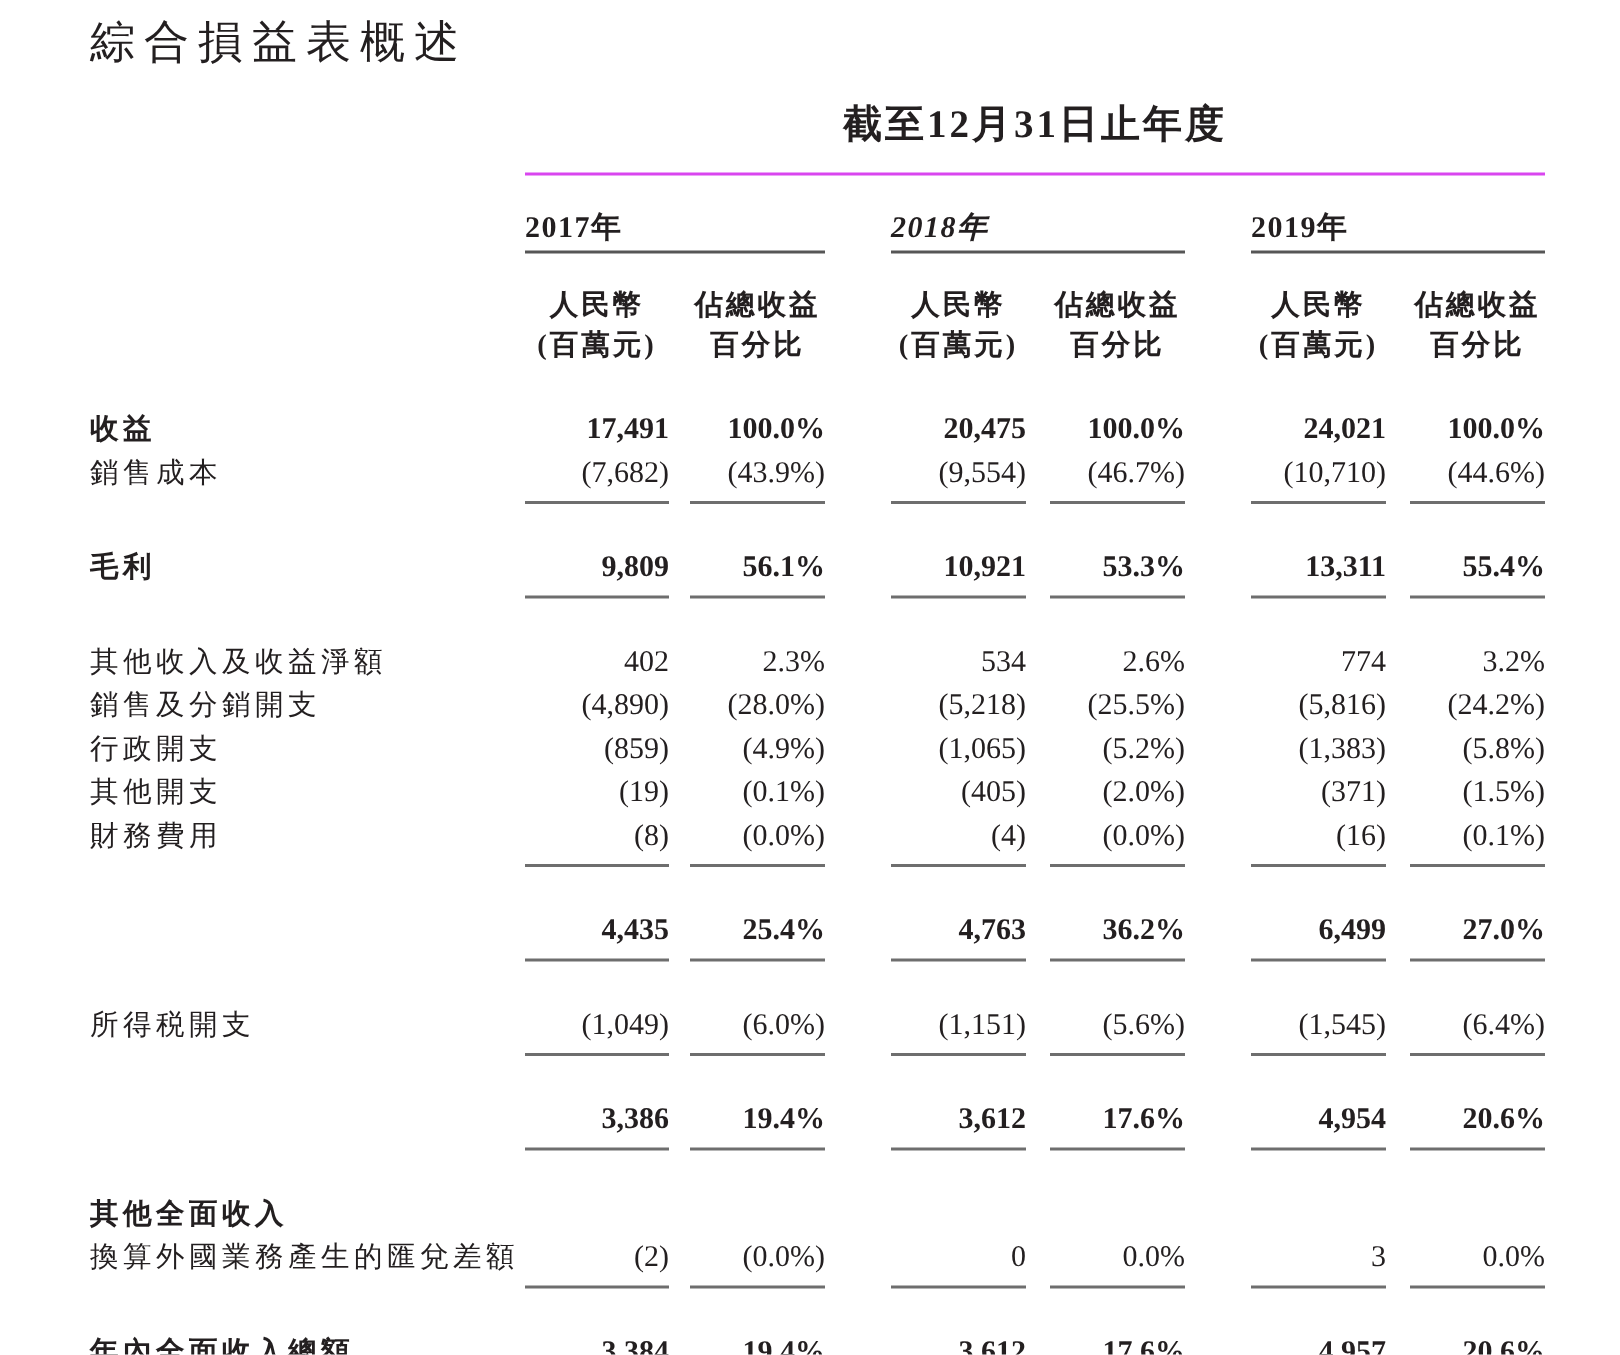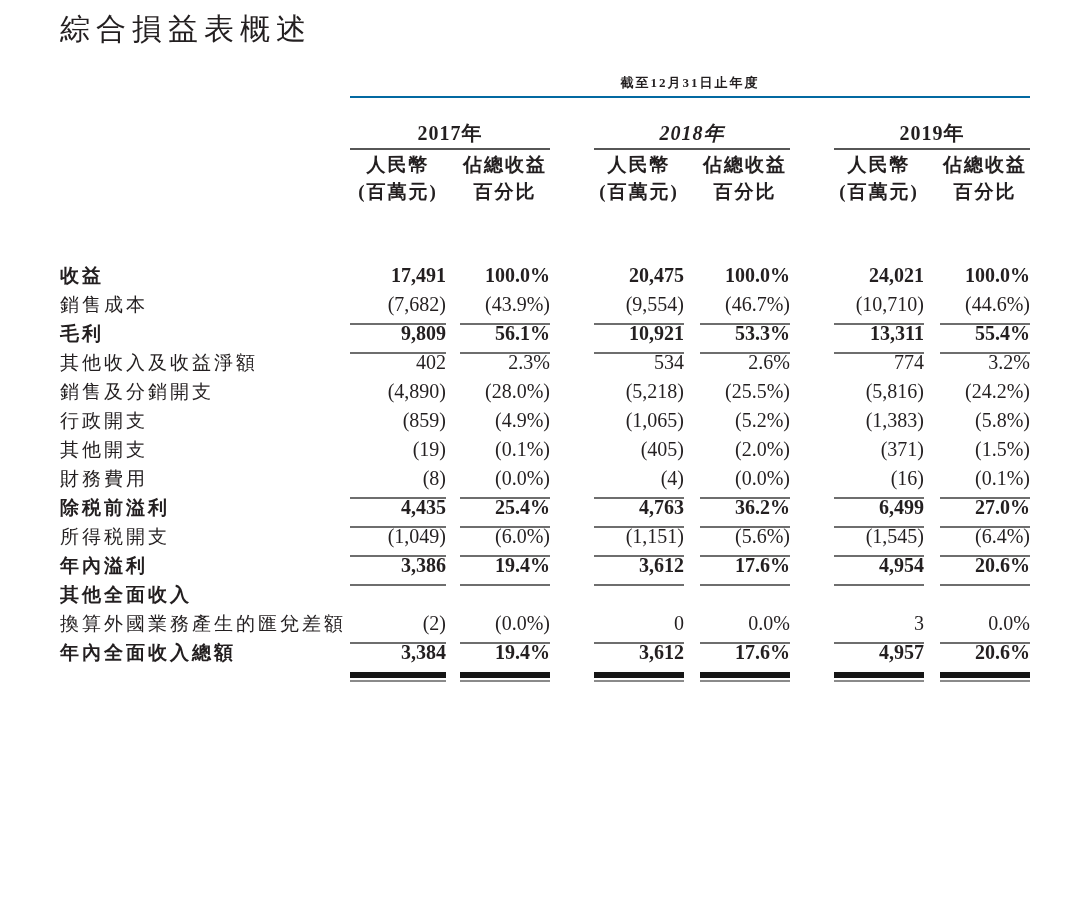--- a/index.html
+++ b/index.html
@@ -26,44 +26,44 @@
 
   .lbl { grid-column: 1; font-size: 19px; letter-spacing: 3px; white-space: nowrap; }
   .c1 { grid-column: 2; } .c2 { grid-column: 4; }
   .c3 { grid-column: 6; } .c4 { grid-column: 8; }
   .c5 { grid-column: 10; } .c6 { grid-column: 12; }
   .val { text-align: right; position: relative; }
 
   .head-period { margin-top: 30px; }
   .period-cell {
     grid-column: 2 / 13; text-align: center;
-    font-weight: bold; font-size: 13px; letter-spacing: 2px;
-    line-height: 22px; padding-bottom: 2px;
-    border-bottom: 2px solid #0369a1;
+    font-weight: bold; font-size: 26px; letter-spacing: 2px;
+    line-height: 22px; padding-bottom: 21px;
+    border-bottom: 2px solid #d946ef;
     white-space: nowrap;
   }
 
   .head-years { margin-top: 7px; }
   .ycell {
-    text-align: center; font-weight: bold; font-size: 20px;
+    font-weight: bold; font-size: 20px;
     letter-spacing: 1px; line-height: 22px; padding-bottom: 4px;
     border-bottom: 2px solid #565656;
   }
   .y1 { grid-column: 2 / 5; } .y2 { grid-column: 6 / 9; font-style: italic; } .y3 { grid-column: 10 / 13; margin-top: 17px; }
 
-  .head-sub { margin-top: 1px; font-family: Liberation Serif, serif; }
+  .head-sub { margin-top: 21px; font-family: Liberation Serif, serif; }
   .sub {
     text-align: center; font-weight: bold;
     font-size: 19px; letter-spacing: 2px; line-height: 27px;
     white-space: nowrap;
   }
 
   .data { font-size: 20px; line-height: 29px; }
-  .data.first { margin-top: 56px; }
-  .data.gap { }
+  .data.first { margin-top: 28px; }
+  .data.gap { margin-top: 34px; }
   .emph { font-weight: bold; }
 
   
   .ru .val::after {
     content: ""; position: absolute; left: 0; right: 0;
     bottom: -6px; height: 2px; background: #6e6e6e;
   }
   
   .rd .val::after {
     content: ""; position: absolute; left: 0; right: 0;
@@ -194,41 +194,39 @@
       <div class="lbl">財務費用</div>
       <div class="val c1">(8)</div>
       <div class="val c2">(0.0%)</div>
       <div class="val c3">(4)</div>
       <div class="val c4">(0.0%)</div>
       <div class="val c5">(16)</div>
       <div class="val c6">(0.1%)</div>
     </div>
 
     <div class="trow data gap emph ru">
-      <div class="lbl">除税前溢利</div>
       <div class="val c1">4,435</div>
       <div class="val c2">25.4%</div>
       <div class="val c3">4,763</div>
       <div class="val c4">36.2%</div>
       <div class="val c5">6,499</div>
       <div class="val c6">27.0%</div>
     </div>
 
     <div class="trow data gap ru">
       <div class="lbl">所得税開支</div>
       <div class="val c1">(1,049)</div>
       <div class="val c2">(6.0%)</div>
       <div class="val c3">(1,151)</div>
       <div class="val c4">(5.6%)</div>
       <div class="val c5">(1,545)</div>
       <div class="val c6">(6.4%)</div>
     </div>
 
     <div class="trow data gap emph ru">
-      <div class="lbl">年內溢利</div>
       <div class="val c1">3,386</div>
       <div class="val c2">19.4%</div>
       <div class="val c3">3,612</div>
       <div class="val c4">17.6%</div>
       <div class="val c5">4,954</div>
       <div class="val c6">20.6%</div>
     </div>
 
     <div class="trow data gap emph">
       <div class="lbl">其他全面收入</div>

